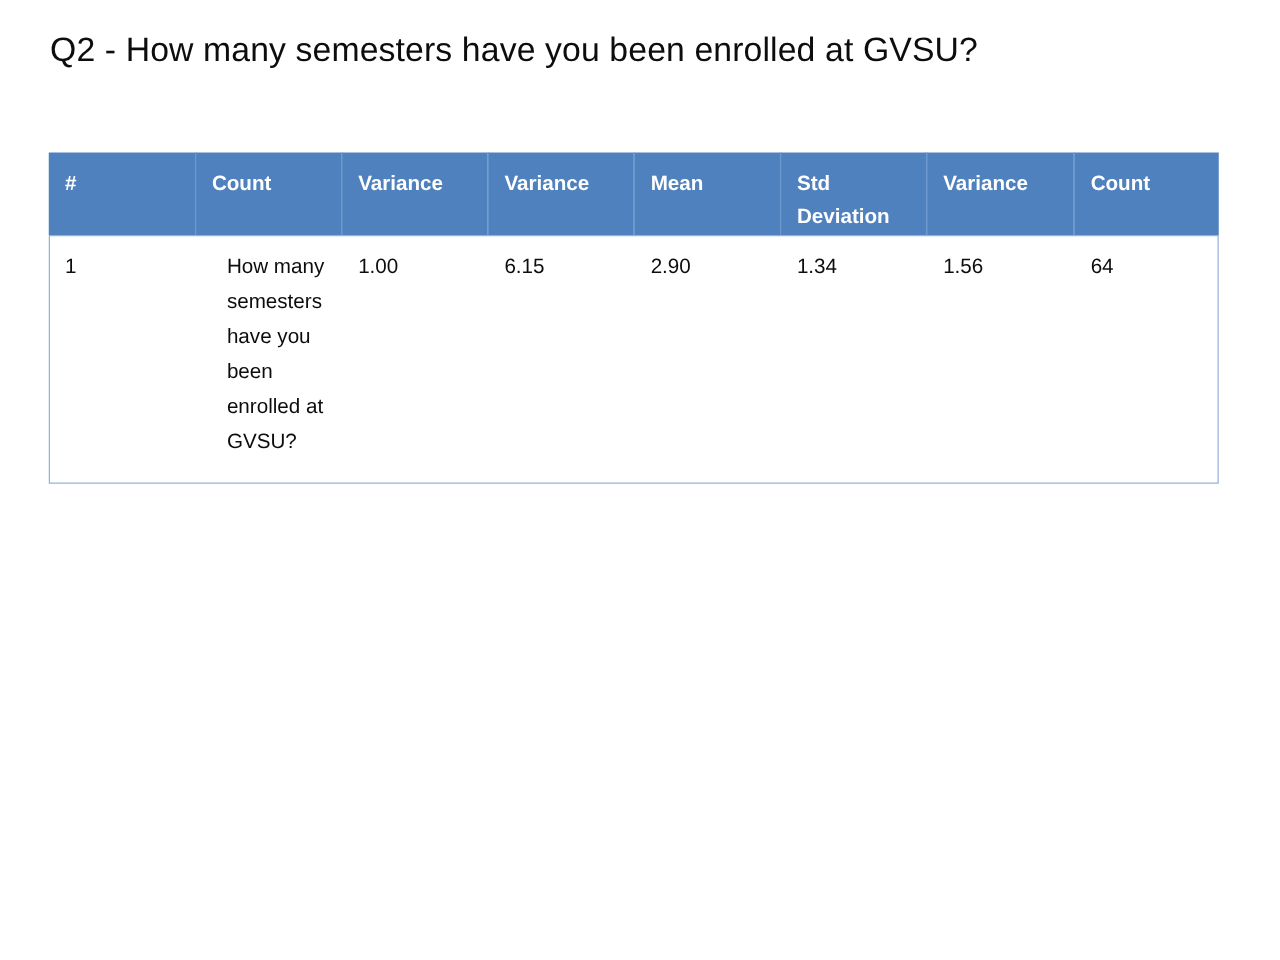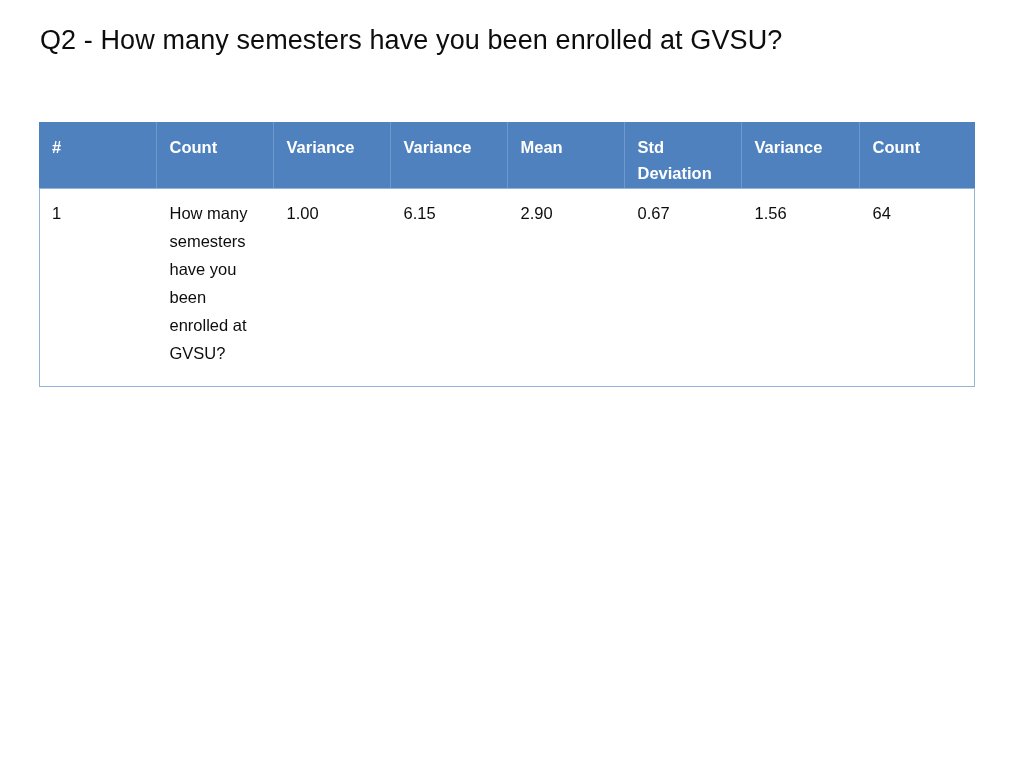--- a/index.html
+++ b/index.html
@@ -102,20 +102,21 @@
   .col-max     { width: 117px; }
   .col-mean    { width: 117px; }
   .col-std     { width: 117px; }
   .col-var     { width: 118px; }
   .col-count   { width: 116px; }
 
   .field-text {
     display: block;
     width: 86px;
     word-wrap: break-word;
+    margin-left: 12px;
   }
 </style>
 </head>
 <body>
 
 <div class="slide">
 
   <div class="slide-title">Q2 - How many semesters have you been enrolled at GVSU?</div>
 
   <table class="stats-table">
@@ -143,21 +144,21 @@
     </thead>
     <tbody>
       <tr>
         <td>1</td>
         <td>
           <span class="field-text">How many semesters have you been enrolled at GVSU?</span>
         </td>
         <td>1.00</td>
         <td>6.15</td>
         <td>2.90</td>
-        <td>0.67</td>
+        <td>1.34</td>
         <td>1.56</td>
         <td>64</td>
       </tr>
     </tbody>
   </table>
 
   <div class="table-body-border"></div>
 
 </div>
 

